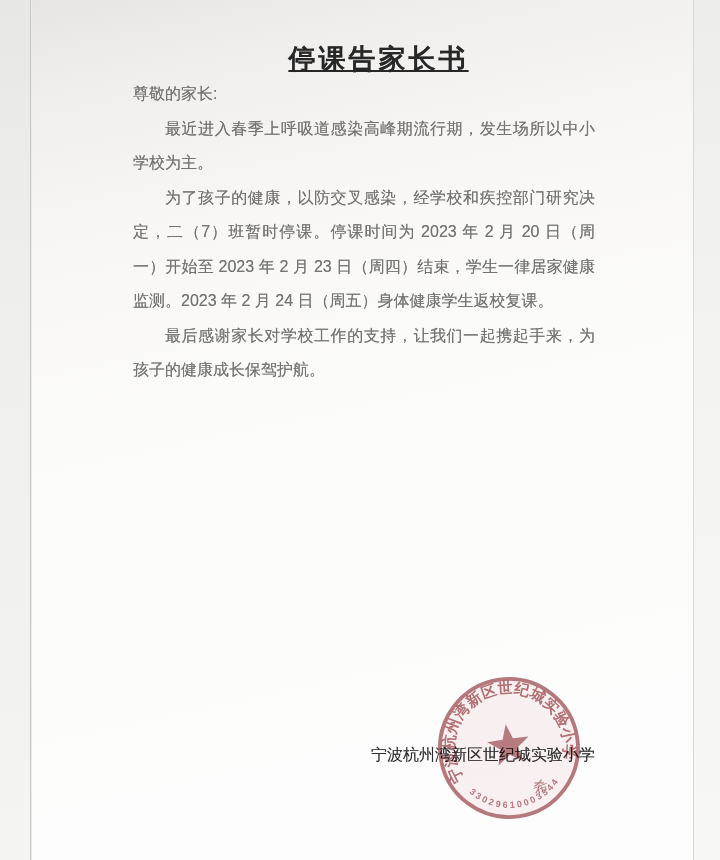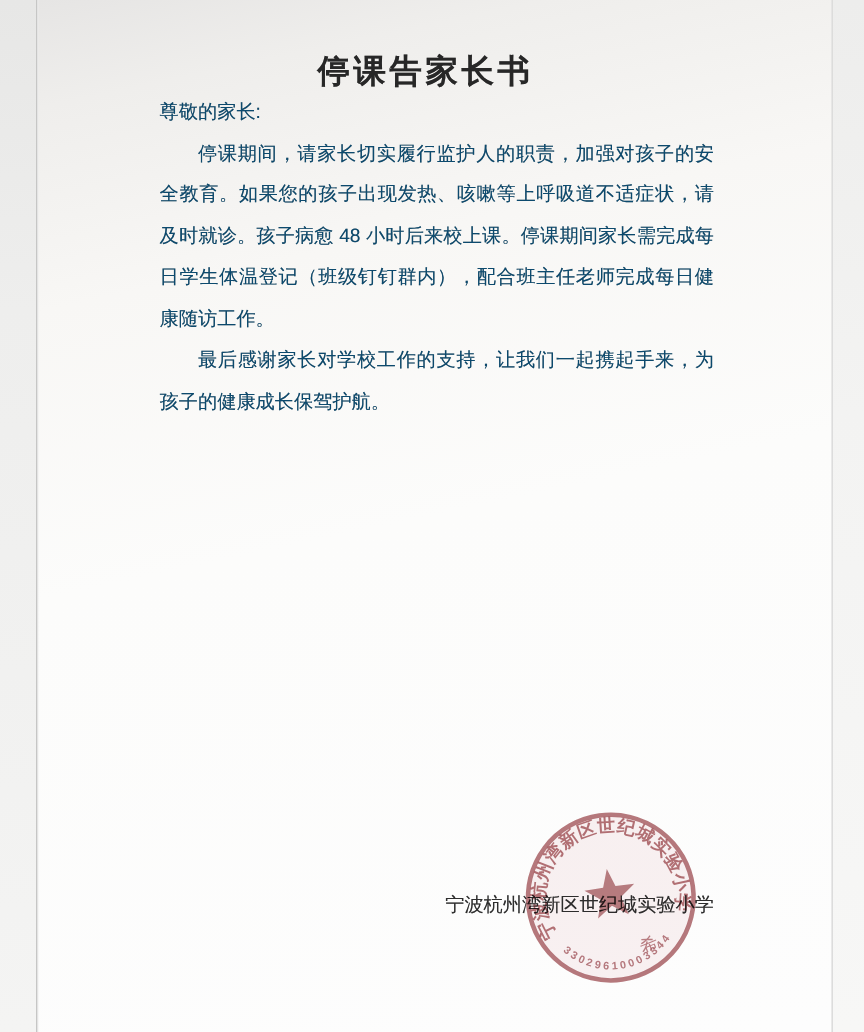--- a/index.html
+++ b/index.html
@@ -21,30 +21,31 @@
     position: absolute; left: 32px; top: 0; width: 661px; height: 860px;
     background: linear-gradient(168deg, #e6e5e4 0%, #efeeec 9%, #f8f7f5 26%, #fcfcfb 50%, #fdfdfd 100%);
   }
   .edge-right {
     position: absolute; left: 693px; top: 0; width: 27px; height: 860px;
     background: linear-gradient(180deg, #ededec 0%, #f3f3f2 40%, #f7f7f6 100%);
     border-left: 1px solid #d8d8d7;
   }
 
   .doc-title {
-    position: absolute; left: 24px; top: 41px; width: 661px;
+    position: absolute; left: 48px; top: 41px; width: 661px;
     text-align: center;
     font-size: 27px; font-weight: 700; letter-spacing: 3px;
     color: #272727;
     text-shadow: 0 0 .5px rgba(40,40,40,.55);
+    text-decoration: underline;
   }
 
   .content {
     position: absolute; left: 133px; top: 77px; width: 462px;
-    font-size: 16px; line-height: 34.5px; color: #0c4a6e;
+    font-size: 16px; line-height: 34.5px; color: #737373;
     text-shadow: 0 0 .4px rgba(46,46,46,.45);
     text-align: justify;
   }
   .content p { text-indent: 2em; margin: 0; }
   .content .salutation { text-indent: 0; }
 
   .signature {
     position: absolute; left: 133px; top: 736px; width: 462px;
     font-size: 16px; line-height: 37px; color: #2e2e2e;
     text-shadow: 0 0 .4px rgba(46,46,46,.45);
@@ -66,21 +67,22 @@
 <div class="stage">
 
   <div class="edge-left"></div>
   <div class="paper"></div>
   <div class="edge-right"></div>
 
   <div class="doc-title">停课告家长书</div>
 
   <div class="content">
     <p class="salutation">尊敬的家长:</p>
-    <p>停课期间，请家长切实履行监护人的职责，加强对孩子的安全教育。如果您的孩子出现发热、咳嗽等上呼吸道不适症状，请及时就诊。孩子病愈 48 小时后来校上课。停课期间家长需完成每日学生体温登记（班级钉钉群内），配合班主任老师完成每日健康随访工作。</p>
+    <p>最近进入春季上呼吸道感染高峰期流行期，发生场所以中小学校为主。</p>
+    <p>为了孩子的健康，以防交叉感染，经学校和疾控部门研究决定，二（7）班暂时停课。停课时间为 2023 年 2 月 20 日（周一）开始至 2023 年 2 月 23 日（周四）结束，学生一律居家健康监测。2023 年 2 月 24 日（周五）身体健康学生返校复课。</p>
     <p>最后感谢家长对学校工作的支持，让我们一起携起手来，为孩子的健康成长保驾护航。</p>
   </div>
 
   <div class="signature">
     <div>宁波杭州湾新区世纪城实验小学</div>
   </div>
 
   <svg class="seal" viewBox="0 0 172 172">
     <g transform="rotate(-8 86 86)">
 

